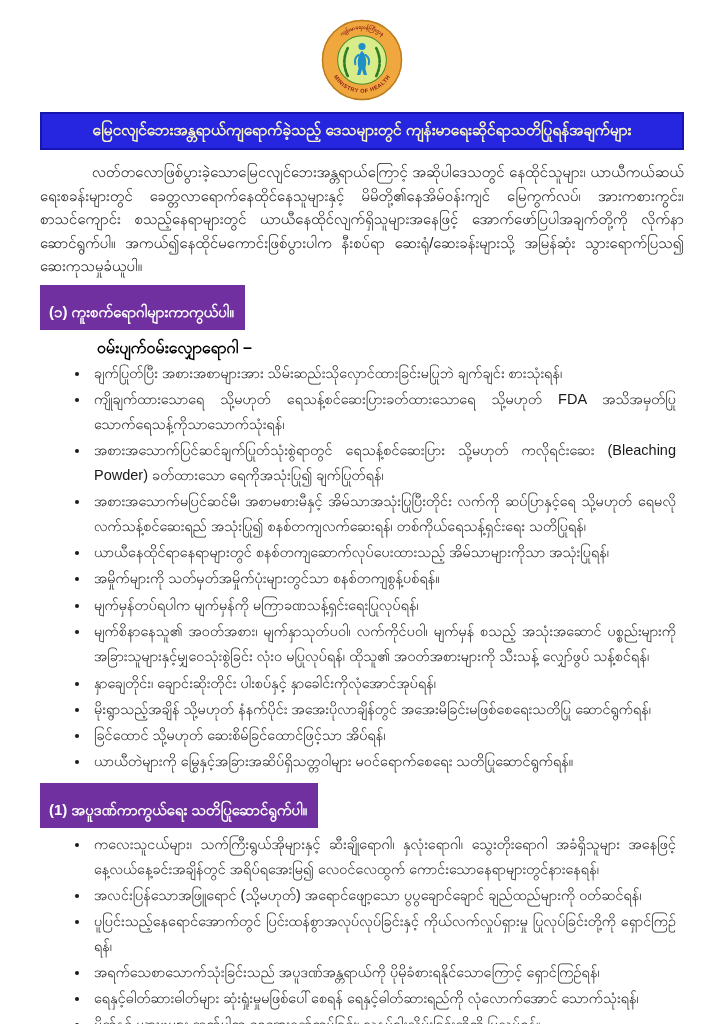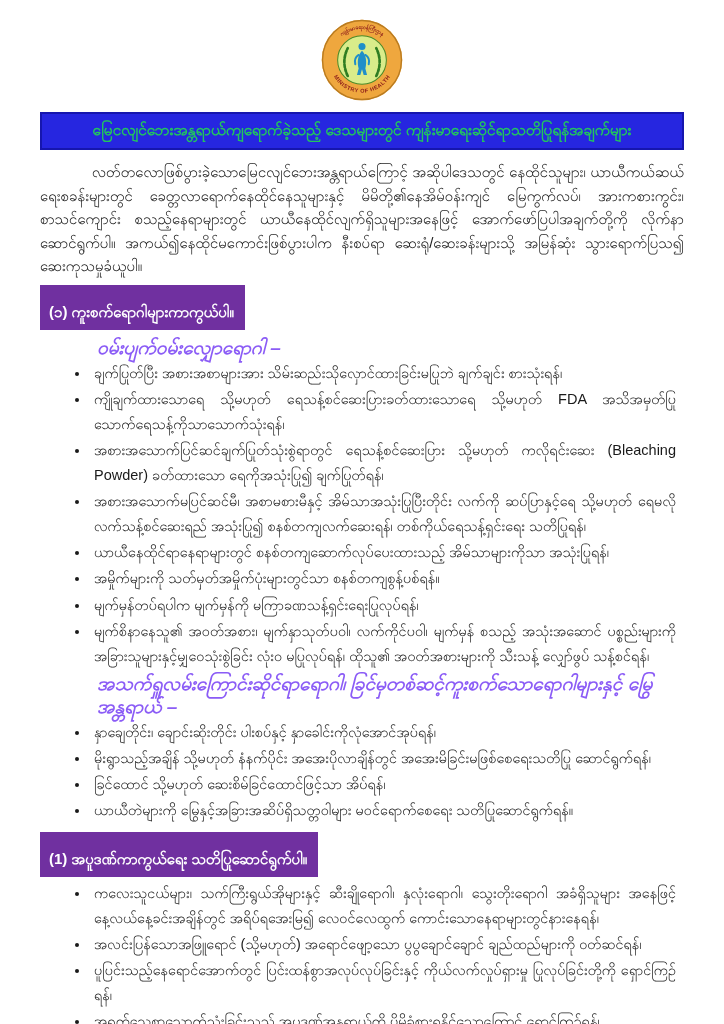--- a/index.html
+++ b/index.html
@@ -16,21 +16,21 @@
     padding: 16px 40px 20px 40px;
     position: relative;
   }
   .logo-wrap {
     text-align: center;
     margin: 2px 0 6px 0;
   }
   .banner {
     background: #2626e0;
     border: 2px solid #1616ae;
-    color: #22c55e;
+    color: #fef9c3;
     font-weight: bold;
     text-align: center;
     font-size: 15.5px;
     line-height: 20px;
     padding: 6px 8px 8px 8px;
     margin: 2px 0 10px 0;
   }
   .intro {
     text-align: justify;
     text-indent: 52px;
@@ -40,26 +40,25 @@
   .section-heading {
     display: inline-block;
     background: #7030a0;
     color: #ffffff;
     font-weight: bold;
     font-size: 15px;
     padding: 17px 11px 6px 9px;
     margin: 7px 0 3px 0;
   }
   .subsection-title {
-    color: #8b5cf6;
+    color: #000000;
     font-weight: bold;
-    font-size: 19px;
+    font-size: 16px;
     margin: 3px 0 2px 57px;
     line-height: 23px;
-    font-style: italic;
   }
   ul.bullets {
     list-style: disc;
     padding-left: 50px;
     margin: 1px 8px 2px 0;
   }
   ul.bullets li {
     text-align: justify;
     font-size: 14.5px;
     line-height: 25px;
@@ -105,21 +104,21 @@
       <section><div class="section-heading">(၁) ကူးစက်ရောဂါများကာကွယ်ပါ။</div><div class="subsection-title">ဝမ်းပျက်ဝမ်းလျှောရောဂါ –</div><ul class="bullets">
           <li>ချက်ပြုတ်ပြီး အစားအစာများအား သိမ်းဆည်းသိုလှောင်ထားခြင်းမပြုဘဲ ချက်ချင်း စားသုံးရန်၊</li>
           <li>ကျိုချက်ထားသောရေ သို့မဟုတ် ရေသန့်စင်ဆေးပြားခတ်ထားသောရေ သို့မဟုတ် FDA အသိအမှတ်ပြု သောက်ရေသန့်ကိုသာသောက်သုံးရန်၊</li>
           <li>အစားအသောက်ပြင်ဆင်ချက်ပြုတ်သုံးစွဲရာတွင် ရေသန့်စင်ဆေးပြား သို့မဟုတ် ကလိုရင်းဆေး (Bleaching Powder) ခတ်ထားသော ရေကိုအသုံးပြု၍ ချက်ပြုတ်ရန်၊</li>
           <li>အစားအသောက်မပြင်ဆင်မီ၊ အစာမစားမီနှင့် အိမ်သာအသုံးပြုပြီးတိုင်း လက်ကို ဆပ်ပြာနှင့်ရေ သို့မဟုတ် ရေမလိုလက်သန့်စင်ဆေးရည် အသုံးပြု၍ စနစ်တကျလက်ဆေးရန်၊ တစ်ကိုယ်ရေသန့်ရှင်းရေး သတိပြုရန်၊</li>
           <li>ယာယီနေထိုင်ရာနေရာများတွင် စနစ်တကျဆောက်လုပ်ပေးထားသည့် အိမ်သာများကိုသာ အသုံးပြုရန်၊</li>
           <li>အမှိုက်များကို သတ်မှတ်အမှိုက်ပုံးများတွင်သာ စနစ်တကျစွန့်ပစ်ရန်။</li>
         </ul><ul class="bullets">
           <li>မျက်မှန်တပ်ရပါက မျက်မှန်ကို မကြာခဏသန့်ရှင်းရေးပြုလုပ်ရန်၊</li>
           <li>မျက်စိနာနေသူ၏ အဝတ်အစား၊ မျက်နှာသုတ်ပဝါ၊ လက်ကိုင်ပဝါ၊ မျက်မှန် စသည့် အသုံးအဆောင် ပစ္စည်းများကို အခြားသူများနှင့်မျှဝေသုံးစွဲခြင်း လုံးဝ မပြုလုပ်ရန်၊ ထိုသူ၏ အဝတ်အစားများကို သီးသန့် လျှော်ဖွပ် သန့်စင်ရန်၊</li>
-        </ul><div class="subsection-title">အသက်ရှူလမ်းကြောင်းဆိုင်ရာရောဂါ၊ ခြင်မှတစ်ဆင့်ကူးစက်သောရောဂါများနှင့် မြွေအန္တရာယ် –</div><ul class="bullets">
+        </ul><ul class="bullets">
           <li>နှာချေတိုင်း၊ ချောင်းဆိုးတိုင်း ပါးစပ်နှင့် နှာခေါင်းကိုလုံအောင်အုပ်ရန်၊</li>
           <li>မိုးရွာသည့်အချိန် သို့မဟုတ် နံနက်ပိုင်း အအေးပိုလာချိန်တွင် အအေးမိခြင်းမဖြစ်စေရေးသတိပြု ဆောင်ရွက်ရန်၊</li>
           <li>ခြင်ထောင် သို့မဟုတ် ဆေးစိမ်ခြင်ထောင်ဖြင့်သာ အိပ်ရန်၊</li>
           <li>ယာယီတဲများကို မြွေနှင့်အခြားအဆိပ်ရှိသတ္တဝါများ မဝင်ရောက်စေရေး သတိပြုဆောင်ရွက်ရန်။</li>
         </ul></section>
       <section><div class="section-heading">(1) အပူဒဏ်ကာကွယ်ရေး သတိပြုဆောင်ရွက်ပါ။</div><ul class="bullets">
           <li>ကလေးသူငယ်များ၊ သက်ကြီးရွယ်အိုများနှင့် ဆီးချိုရောဂါ၊ နှလုံးရောဂါ၊ သွေးတိုးရောဂါ အခံရှိသူများ အနေဖြင့် နေ့လယ်နေ့ခင်းအချိန်တွင် အရိပ်ရအေးမြ၍ လေဝင်လေထွက် ကောင်းသောနေရာများတွင်နားနေရန်၊</li>
           <li>အလင်းပြန်သောအဖြူရောင် (သို့မဟုတ်) အရောင်ဖျော့သော ပွပွချောင်ချောင် ချည်ထည်များကို ဝတ်ဆင်ရန်၊</li>
           <li>ပူပြင်းသည့်နေရောင်အောက်တွင် ပြင်းထန်စွာအလုပ်လုပ်ခြင်းနှင့် ကိုယ်လက်လှုပ်ရှားမှု ပြုလုပ်ခြင်းတို့ကို ရှောင်ကြဉ်ရန်၊</li>
           <li>အရက်သေစာသောက်သုံးခြင်းသည် အပူဒဏ်အန္တရာယ်ကို ပိုမိုခံစားရနိုင်သောကြောင့် ရှောင်ကြဉ်ရန်၊</li>

